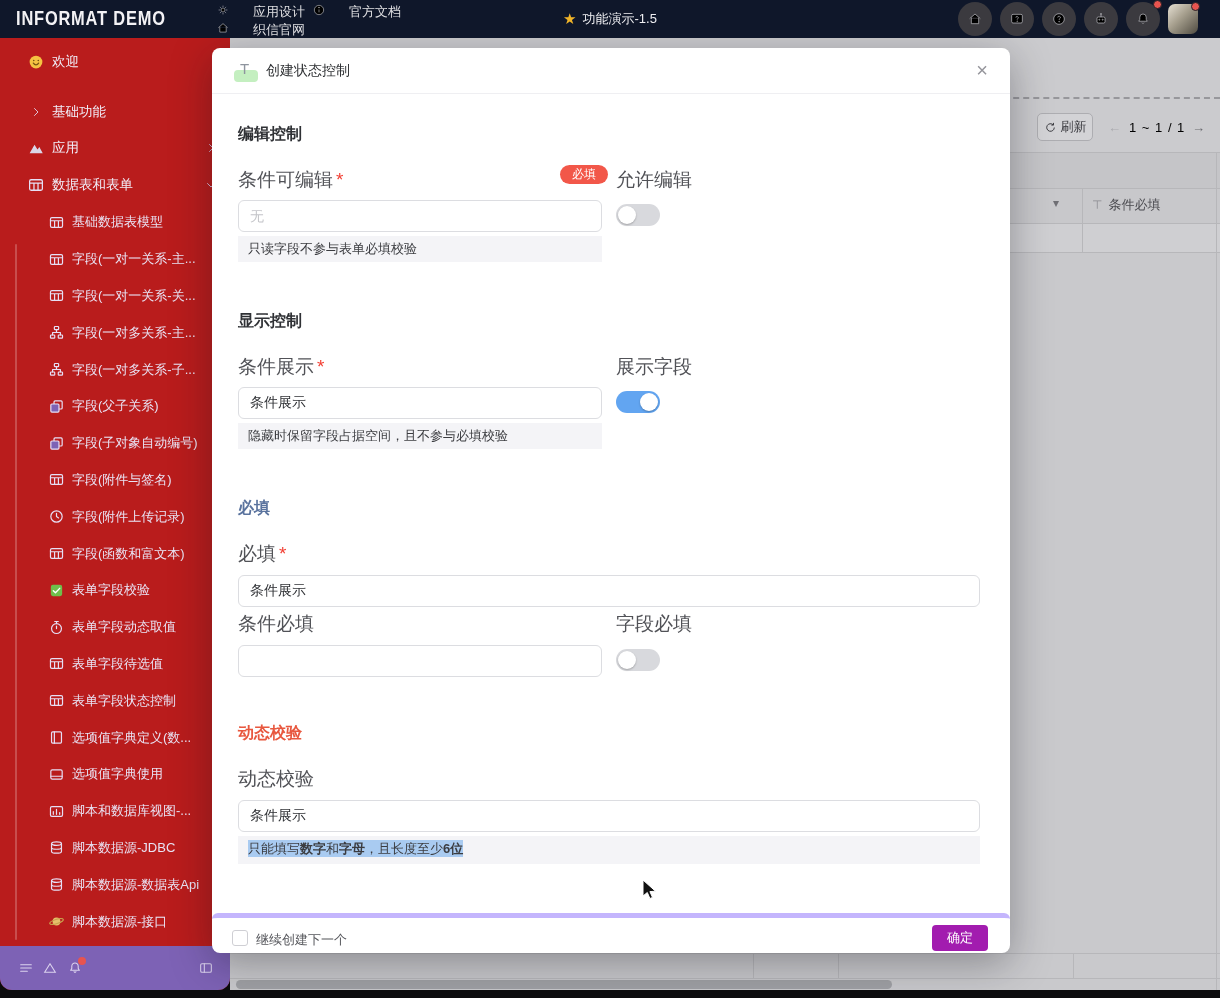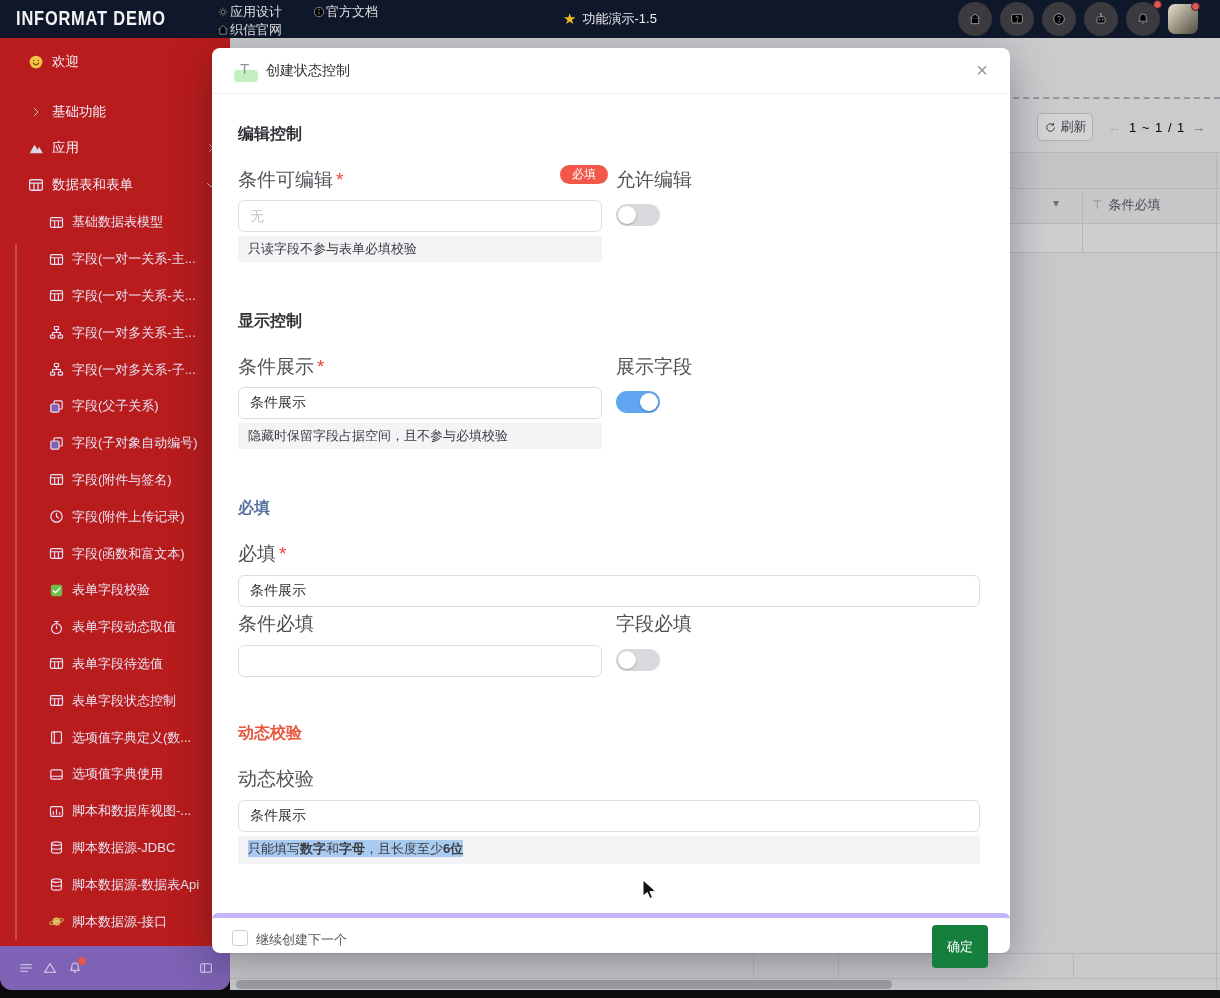--- a/index.html
+++ b/index.html
@@ -4,21 +4,21 @@
 <style>
   * { margin:0; padding:0; box-sizing:border-box; }
   html,body { width:1220px; height:998px; }
   body { font-family:"Liberation Sans","DejaVu Sans",sans-serif; background:#0b0b0d; overflow:hidden; position:relative; }
   #app { position:absolute; inset:0; }
 
   
   .topbar { position:absolute; left:0; top:0; width:1220px; height:38px; background:#0f172a; z-index:40; }
   .logo { position:absolute; left:16px; top:7px; font-size:20px; font-weight:800; letter-spacing:1px; color:#F3F2F5; transform:scaleX(.82); transform-origin:left center; white-space:nowrap; }
   .tnav { position:absolute; left:216px; top:0; height:38px; color:#DFDFE2; font-size:13px; }
-  .tnav-item { position:absolute; display:flex; align-items:center; gap:0; white-space:nowrap; cursor:default; }
+  .tnav-item { position:absolute; display:flex; align-items:flex-start; gap:23px; white-space:nowrap; cursor:default; }
   .tnav-item svg { width:14px; height:14px; stroke:#CFCFD3; }
   .tn-0 { left:0; top:3px; }
   .tn-1 { left:96px; top:3px; }
   .tn-2 { left:0; top:21px; }
   .tcenter { position:absolute; left:50%; top:0; transform:translateX(-50%); height:38px; display:flex; align-items:center; gap:6px; color:#EFEFF2; font-size:13px; }
   .tstar { color:#F0B429; font-size:15px; }
   .tactions { position:absolute; right:22px; top:2px; height:34px; display:flex; align-items:center; gap:8px; }
   .tbtn { position:relative; width:34px; height:34px; border-radius:50%; background:#3B3A3F; display:flex; align-items:center; justify-content:center; cursor:pointer; }
   .tbtn svg { width:16px; height:16px; stroke:#C9C9CE; }
   .avatar { position:relative; width:30px; height:30px; border-radius:7px; background:linear-gradient(135deg,#d8d2c4 10%,#a49d8c 45%,#6e695c 80%,#4e4a41); cursor:pointer; }
@@ -81,21 +81,21 @@
   .hl { background:#A9CBF1; padding:1px 0; }
   .hl b { font-weight:700; }
   .badge { position:absolute; left:348px; top:71px; width:48px; height:19px; background:#F25749; color:#fff; font-size:12px; border-radius:10px; display:flex; align-items:center; justify-content:center; }
   .toggle { position:absolute; left:404px; width:44px; height:22px; border-radius:11px; background:#D8D9DD; cursor:pointer; }
   .toggle .knob { position:absolute; left:2px; top:2px; width:18px; height:18px; border-radius:50%; background:#fff; box-shadow:0 1px 2px rgba(0,0,0,.25); }
   .toggle.on { background:#62A5F1; }
   .toggle.on .knob { left:24px; }
   .m-foot { position:absolute; left:0; bottom:0; width:798px; height:40px; border-top:5px solid #c4b5fd;border-radius:6px; }
   .cbx { position:absolute; left:20px; top:12px; width:16px; height:16px; border:1px solid #CFCFD4; border-radius:3px; background:#fff; cursor:pointer; }
   .cbx-lbl { position:absolute; left:44px; top:13px; font-size:13px; color:#55565B; }
-  .confirm { position:absolute; right:22px; top:7px; width:56px; height:43px; background:#15803d; border:none; border-radius:4px; color:#fff; font-size:13px; cursor:pointer; font-family:inherit; }
+  .confirm { position:absolute; right:22px; top:7px; width:56px; height:26px; background:#a21caf; border:none; border-radius:4px; color:#fff; font-size:13px; cursor:pointer; font-family:inherit; }
 
   .cursor { position:absolute; left:640px; top:878px; z-index:60; }
 </style>
 </head>
 <body>
 
 <svg width="0" height="0" style="position:absolute">
   <defs>
     <symbol id="i-table" viewBox="0 0 24 24">
         <rect x="3.5" y="5" width="17" height="14" rx="2"></rect>

